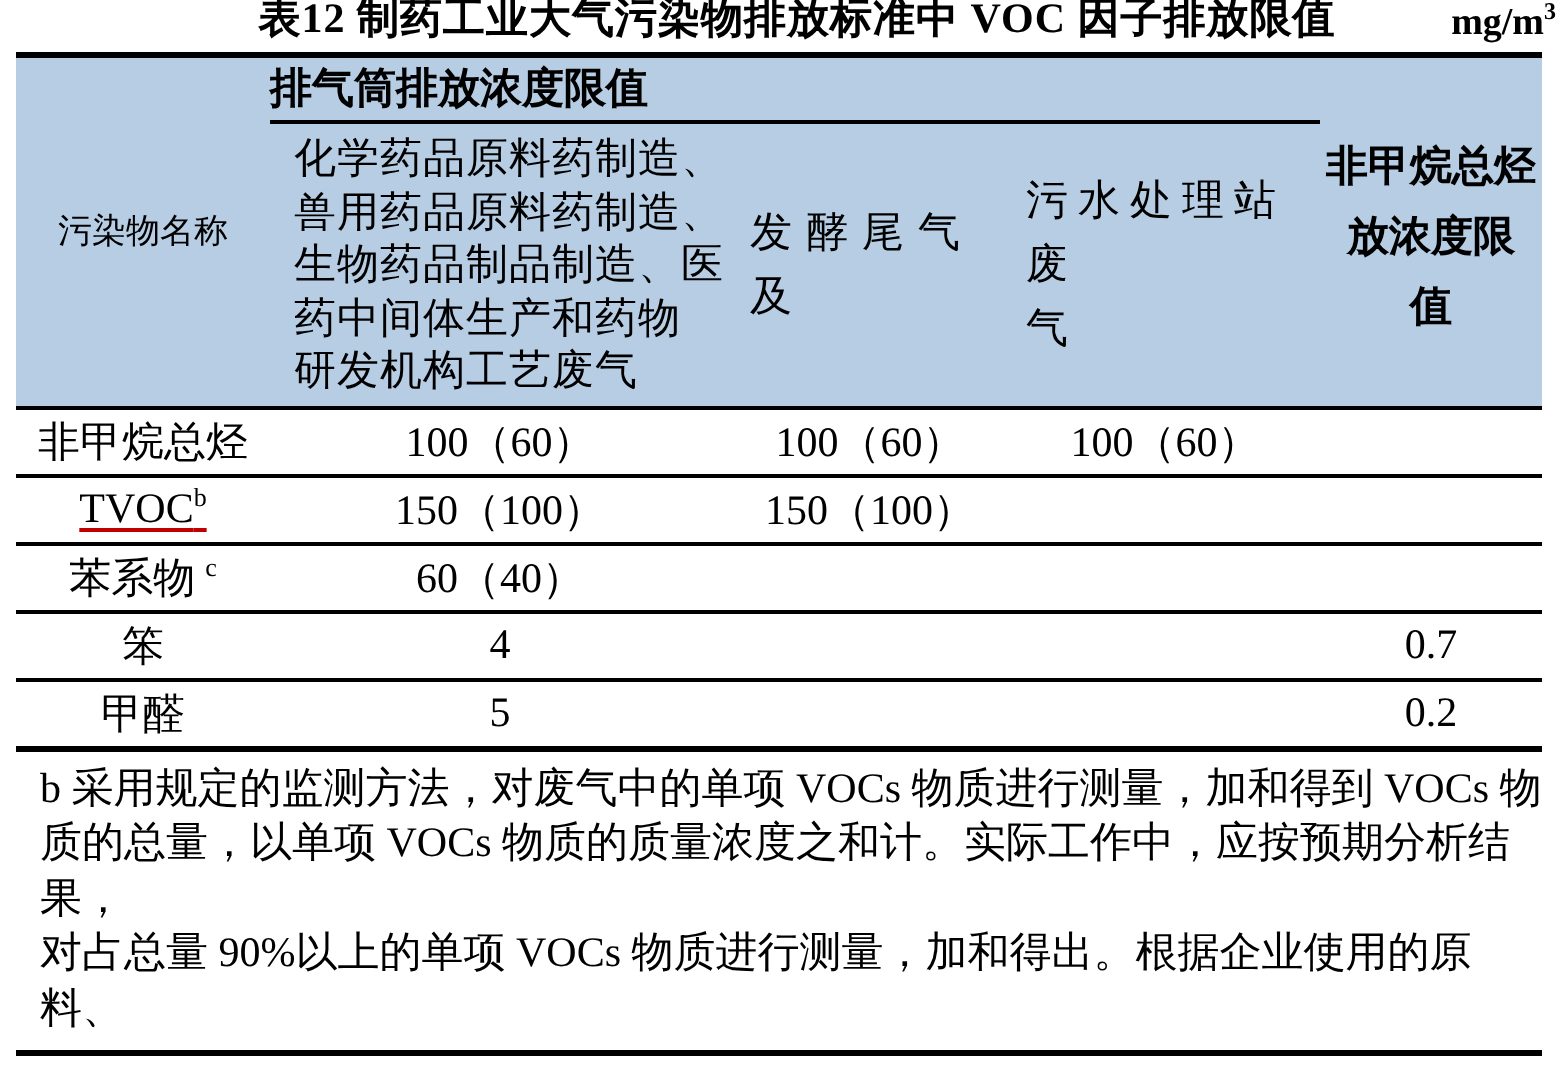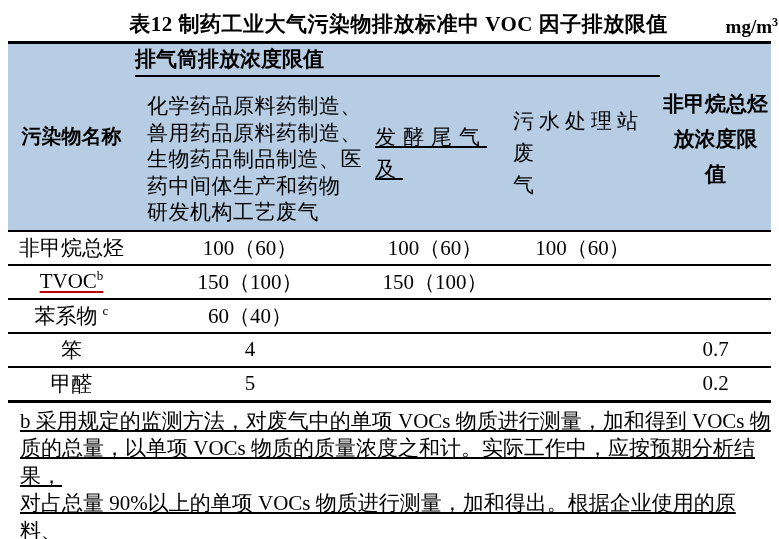--- a/index.html
+++ b/index.html
@@ -1,59 +1,59 @@
 <!DOCTYPE html>
 <html><head>
 <meta charset="utf-8">
 <style>
   * { margin:0; padding:0; box-sizing:border-box; }
   html,body { width:779px; height:539px; background:#ffffff; overflow:hidden;
     font-family:"Liberation Serif","DejaVu Serif",serif; color:#000; }
   .page { position:relative; width:779px; height:539px; }
 
   
-  .title-bar { position:relative; height:41px; width:779px; }
+  .title-bar { position:relative; height:26px; width:779px; }
   .doc-title { position:absolute; left:0; right:0; bottom:3px; text-align:center;
     font-size:21px; font-weight:bold; letter-spacing:0.5px; text-indent:18px; }
   .unit { position:absolute; right:1px; bottom:3px; font-size:19px; font-weight:bold; }
   .unit sup { font-size:12px; }
 
   
   .doc-table { margin-left:8px; width:763px; border-top:3px solid #000; }
   .grid5 { display:grid; grid-template-columns:127px 230px 140px 155px 111px; }
 
   
   .thead { border-bottom:2px solid #000; grid-template-rows:33px auto; }
   .cell-pollutant { grid-column:1; grid-row:1/3; display:flex; align-items:center;
-    justify-content:center; font-weight:bold; font-size:20px; }
+    justify-content:center; font-weight:normal; font-size:17px; }
   .cell-group { grid-column:2/5; grid-row:1; text-align:left; font-weight:bold;
     font-size:21px; line-height:31px; border-bottom:2px solid #000; }
   .cell-fugitive { grid-column:5; grid-row:1/3; display:flex; align-items:center;
     justify-content:center; font-weight:bold; font-size:21px; }
   .cell-fugitive .lines { line-height:35px; text-align:center; margin-top:6px; }
   .cell-sub { grid-row:2; font-size:21px; }
   .cell-sub .lines span, .cell-fugitive .lines span { display:block; }
-  .sub1 { grid-column:2; padding:16px 0 4px 12px; line-height:26.5px; letter-spacing:0.5px; }
-  .sub2 { grid-column:3; align-self:center; line-height:32px; letter-spacing:7px; padding-left:10px;text-decoration:underline; }
+  .sub1 { grid-column:2; padding:4px 0 4px 12px; line-height:26.5px; letter-spacing:0.5px; }
+  .sub2 { grid-column:3; align-self:center; line-height:32px; letter-spacing:7px; padding-left:10px; }
   .sub3 { grid-column:4; align-self:center; line-height:32px; letter-spacing:5px; padding-left:8px; }
 
   
   .tbody { border-bottom:3px solid #000; }
   .tr { min-height:32px; align-items:center; font-size:21px; }
   .tr:not(:last-child) { border-bottom:2px solid #000; }
   .td { text-align:center; padding:2px 0; }
   sup { font-size:13px; line-height:0; }
   .sup-gap sup { margin-left:5px; }
   .misspell { text-decoration-line:underline; text-decoration-style:wavy;
     text-decoration-thickness:1px; text-underline-offset:3px; text-decoration-skip-ink:none;text-decoration:underline; }
 
   
   .footnotes { margin-left:8px; width:763px; padding:5px 0 7px 12px;
     border-bottom:3px solid #000; font-size:21px; }
-  .footnotes .fline { display:block; line-height:27.5px;text-decoration:underline; }
+  .footnotes .fline { display:block; line-height:27.5px; }
 </style>
 </head>
 <body>
 
 <div class="page">
 
   <div class="title-bar">
     <div class="doc-title">表12 制药工业大气污染物排放标准中 VOC 因子排放限值</div>
     <div class="unit"><span>mg/m</span><sup>3</sup></div>
   </div>

